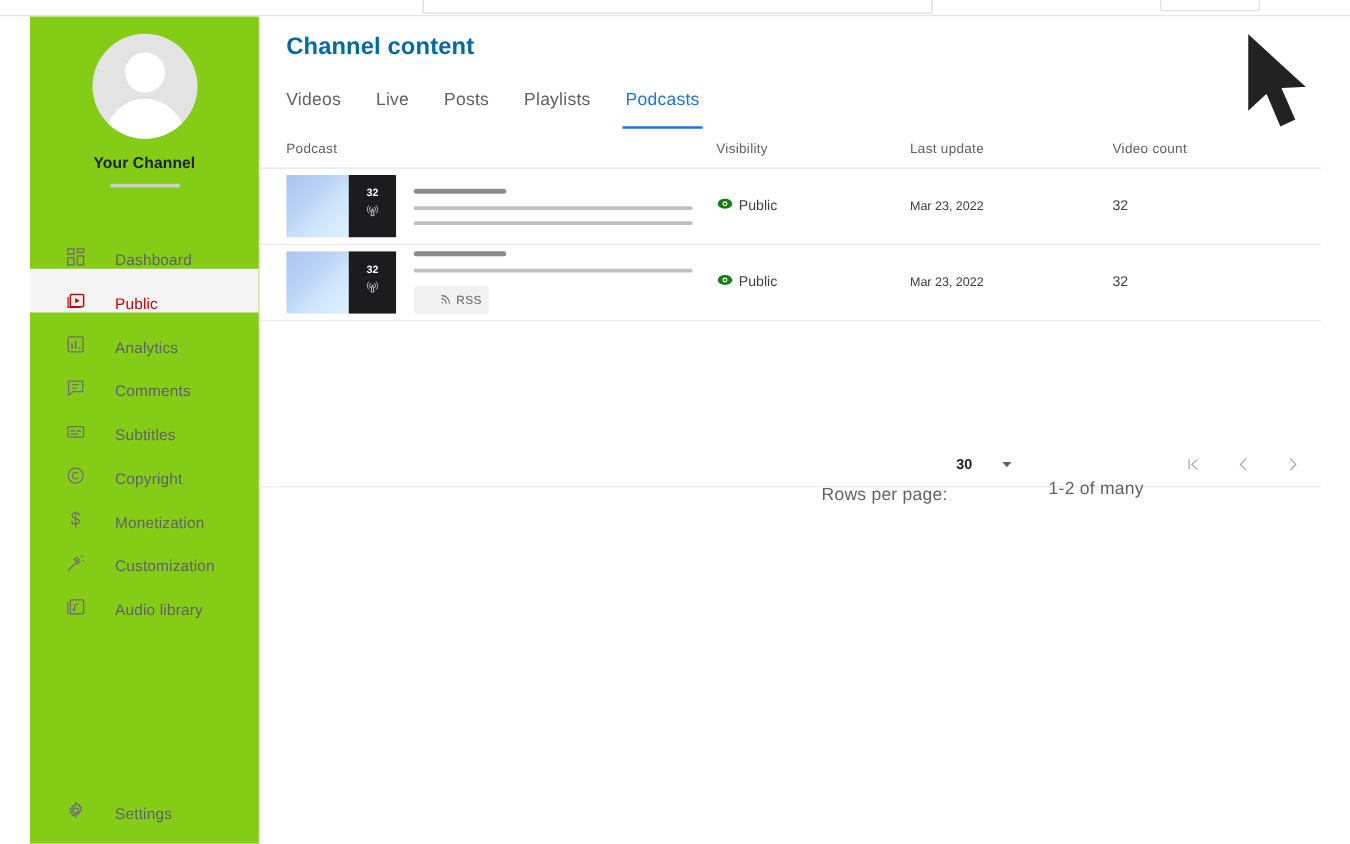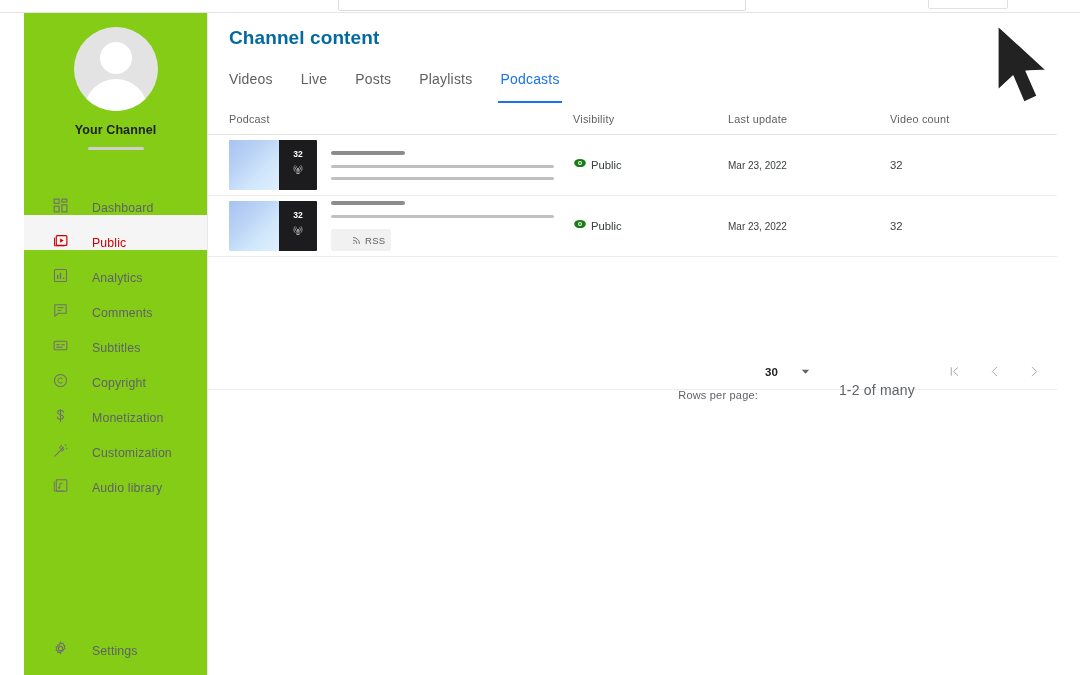--- a/index.html
+++ b/index.html
@@ -335,21 +335,21 @@
     width: 849px;
     height: 36px;
     display: flex;
     align-items: center;
     justify-content: flex-end;
     border-bottom: 1px solid #ececec;
     padding-right: 14px;
     gap: 0;
   }
   .rows-label {
-    font-size: 11px;
+    font-size: 14px;
     color: #5f6368;
     letter-spacing: 0.2px;
     margin-top: 46px;
   }
   .rows-value {
     font-size: 11.5px;
     font-weight: bold;
     color: #202124;
     margin-left: 7px;
   }

